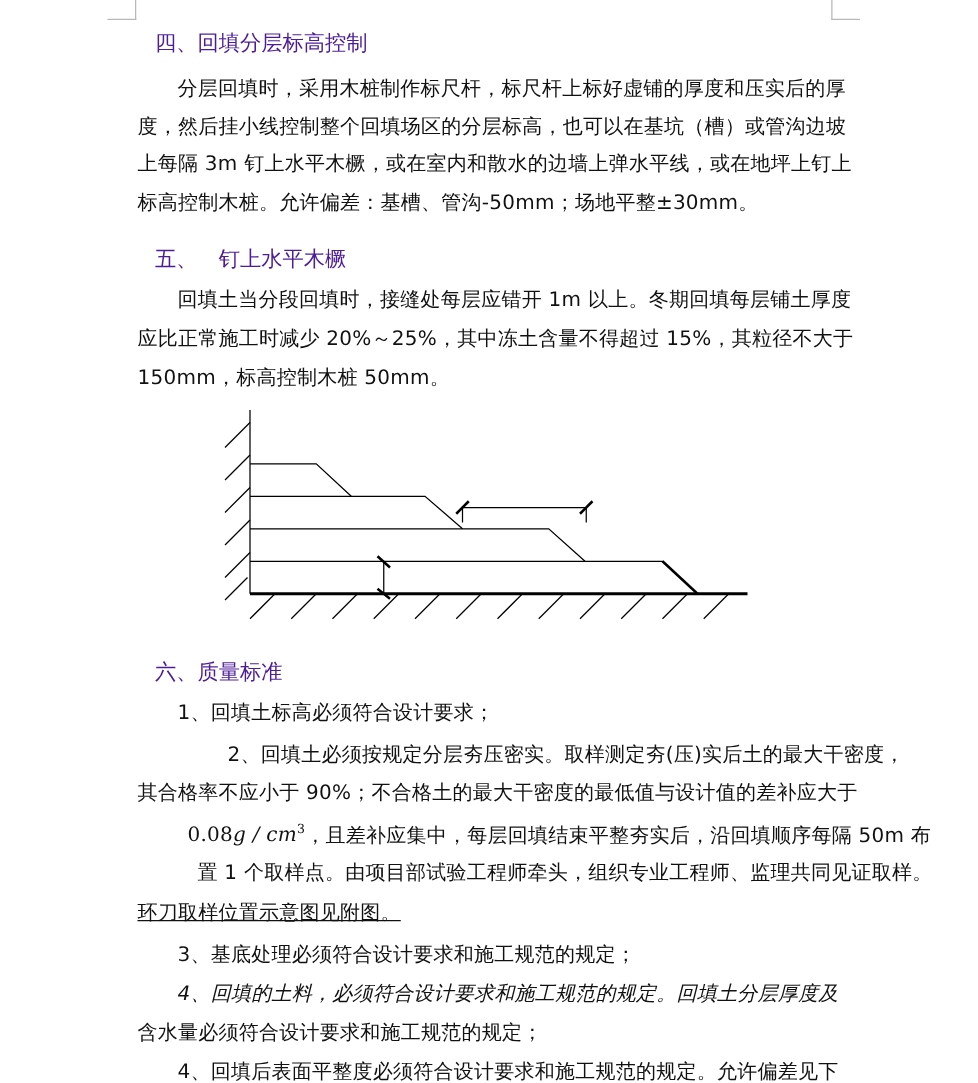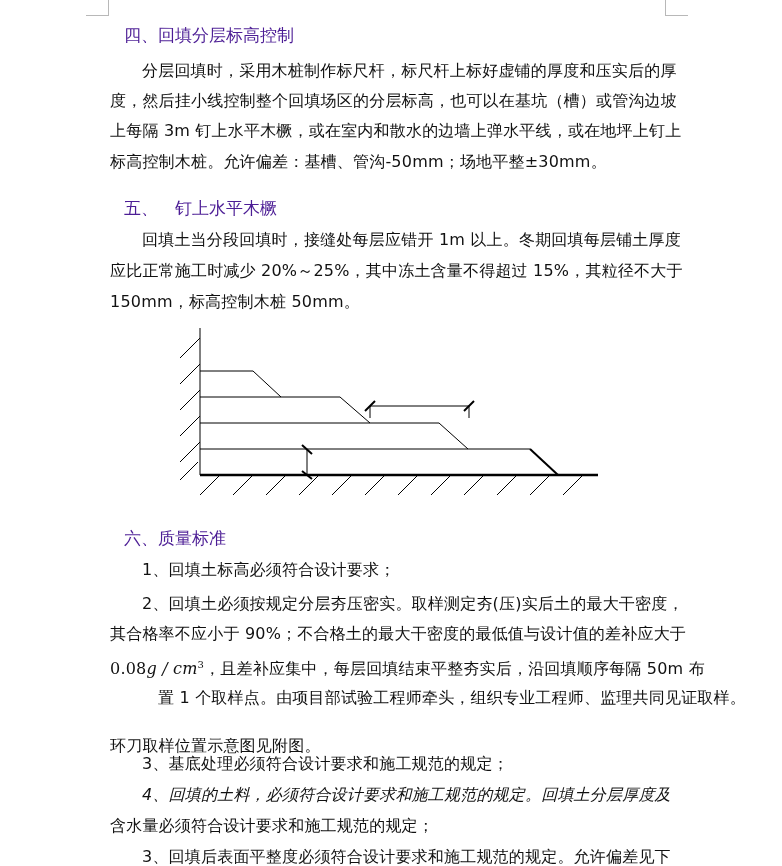--- a/index.html
+++ b/index.html
@@ -5,21 +5,21 @@
   html, body { margin:0; padding:0; background:#ffffff; }
   body { width:782px; height:866px; position:relative; overflow:hidden;
          font-family:"DejaVu Sans", sans-serif; color:#111; }
   .corner { position:absolute; border-color:#b8b8b8; border-style:solid; width:22px; height:15px; }
   .corner.tl { left:86px; top:0; border-width:0 1px 1px 0; }
   .corner.tr { left:665px; top:0; border-width:0 0 1px 1px; }
   .line { position:absolute; left:110px; width:553px; font-size:16px; line-height:20px;
           white-space:nowrap; letter-spacing:0.2px; text-align:justify; }
   .line.indent { left:142px; width:521px; }
   .heading { position:absolute; left:124px; font-size:17px; line-height:22px; white-space:nowrap; color:#4c1d95; }
-  .formula { font-family:"DejaVu Serif", serif; font-size:16px; }
+  .formula { font-family:"DejaVu Serif", serif; font-size:16px;margin-left:40px; }
   .formula i { font-style:italic; }
   .formula sup { font-size:10px; }
   svg#diagram { position:absolute; left:170px; top:320px; }
   svg text { font-family:"DejaVu Sans", sans-serif; }
 </style>
 </head>
 <body>
 
 <div class="corner tl"></div>
 <div class="corner tr"></div>
@@ -91,23 +91,23 @@
   <text x="57" y="150" font-size="14" text-anchor="middle"></text>
   <text x="57" y="124" font-size="14" text-anchor="middle"></text>
   <text x="57" y="98" font-size="14" text-anchor="middle"></text>
   <text x="57" y="72" font-size="14" text-anchor="middle"></text>
   <text x="250" y="82" font-size="8" text-anchor="middle" fill="#222"></text>
   <text x="132" y="142" font-size="8" text-anchor="middle" transform="rotate(-90 132 142)"></text>
 </svg>
 
 <div class="heading" style="top:527px;">六、质量标准</div>
 <div class="line indent" style="top:538px;margin-top:22px;">1、回填土标高必须符合设计要求；</div>
-<div class="line indent" style="top:594px;">2、回填土必须按规定分层夯压密实。取样测定夯(压)实后土的最大干密度，</div>
+<div class="line indent" style="top:594px;margin-left:40px;">2、回填土必须按规定分层夯压密实。取样测定夯(压)实后土的最大干密度，</div>
 <div class="line" style="top:624px;">其合格率不应小于 90%；不合格土的最大干密度的最低值与设计值的差补应大于</div>
 <div class="line" style="top:655px;">
   <span class="formula"><span>0.08</span><i>g</i><i> / </i><i>cm</i><sup>3</sup></span><span>，且差补应集中，每层回填结束平整夯实后，沿回填顺序每隔 50m 布</span>
 </div>
 <div class="line" style="top:688px;margin-left:48px;">置 1 个取样点。由项目部试验工程师牵头，组织专业工程师、监理共同见证取样。</div>
-<div class="line" style="top:736px;">环刀取样位置示意图见附图。</div>
+<div class="line" style="top:720px;text-decoration:underline;">环刀取样位置示意图见附图。</div>
 <div class="line indent" style="top:754px;">3、基底处理必须符合设计要求和施工规范的规定；</div>
 <div class="line indent" style="top:785px;font-style:italic;">4、回填的土料，必须符合设计要求和施工规范的规定。回填土分层厚度及</div>
 <div class="line" style="top:816px;">含水量必须符合设计要求和施工规范的规定；</div>
-<div class="line indent" style="top:847px;">3、回填后表面平整度必须符合设计要求和施工规范的规定。允许偏差见下</div>
+<div class="line indent" style="top:847px;">4、回填后表面平整度必须符合设计要求和施工规范的规定。允许偏差见下</div>
 
 </body></html>

